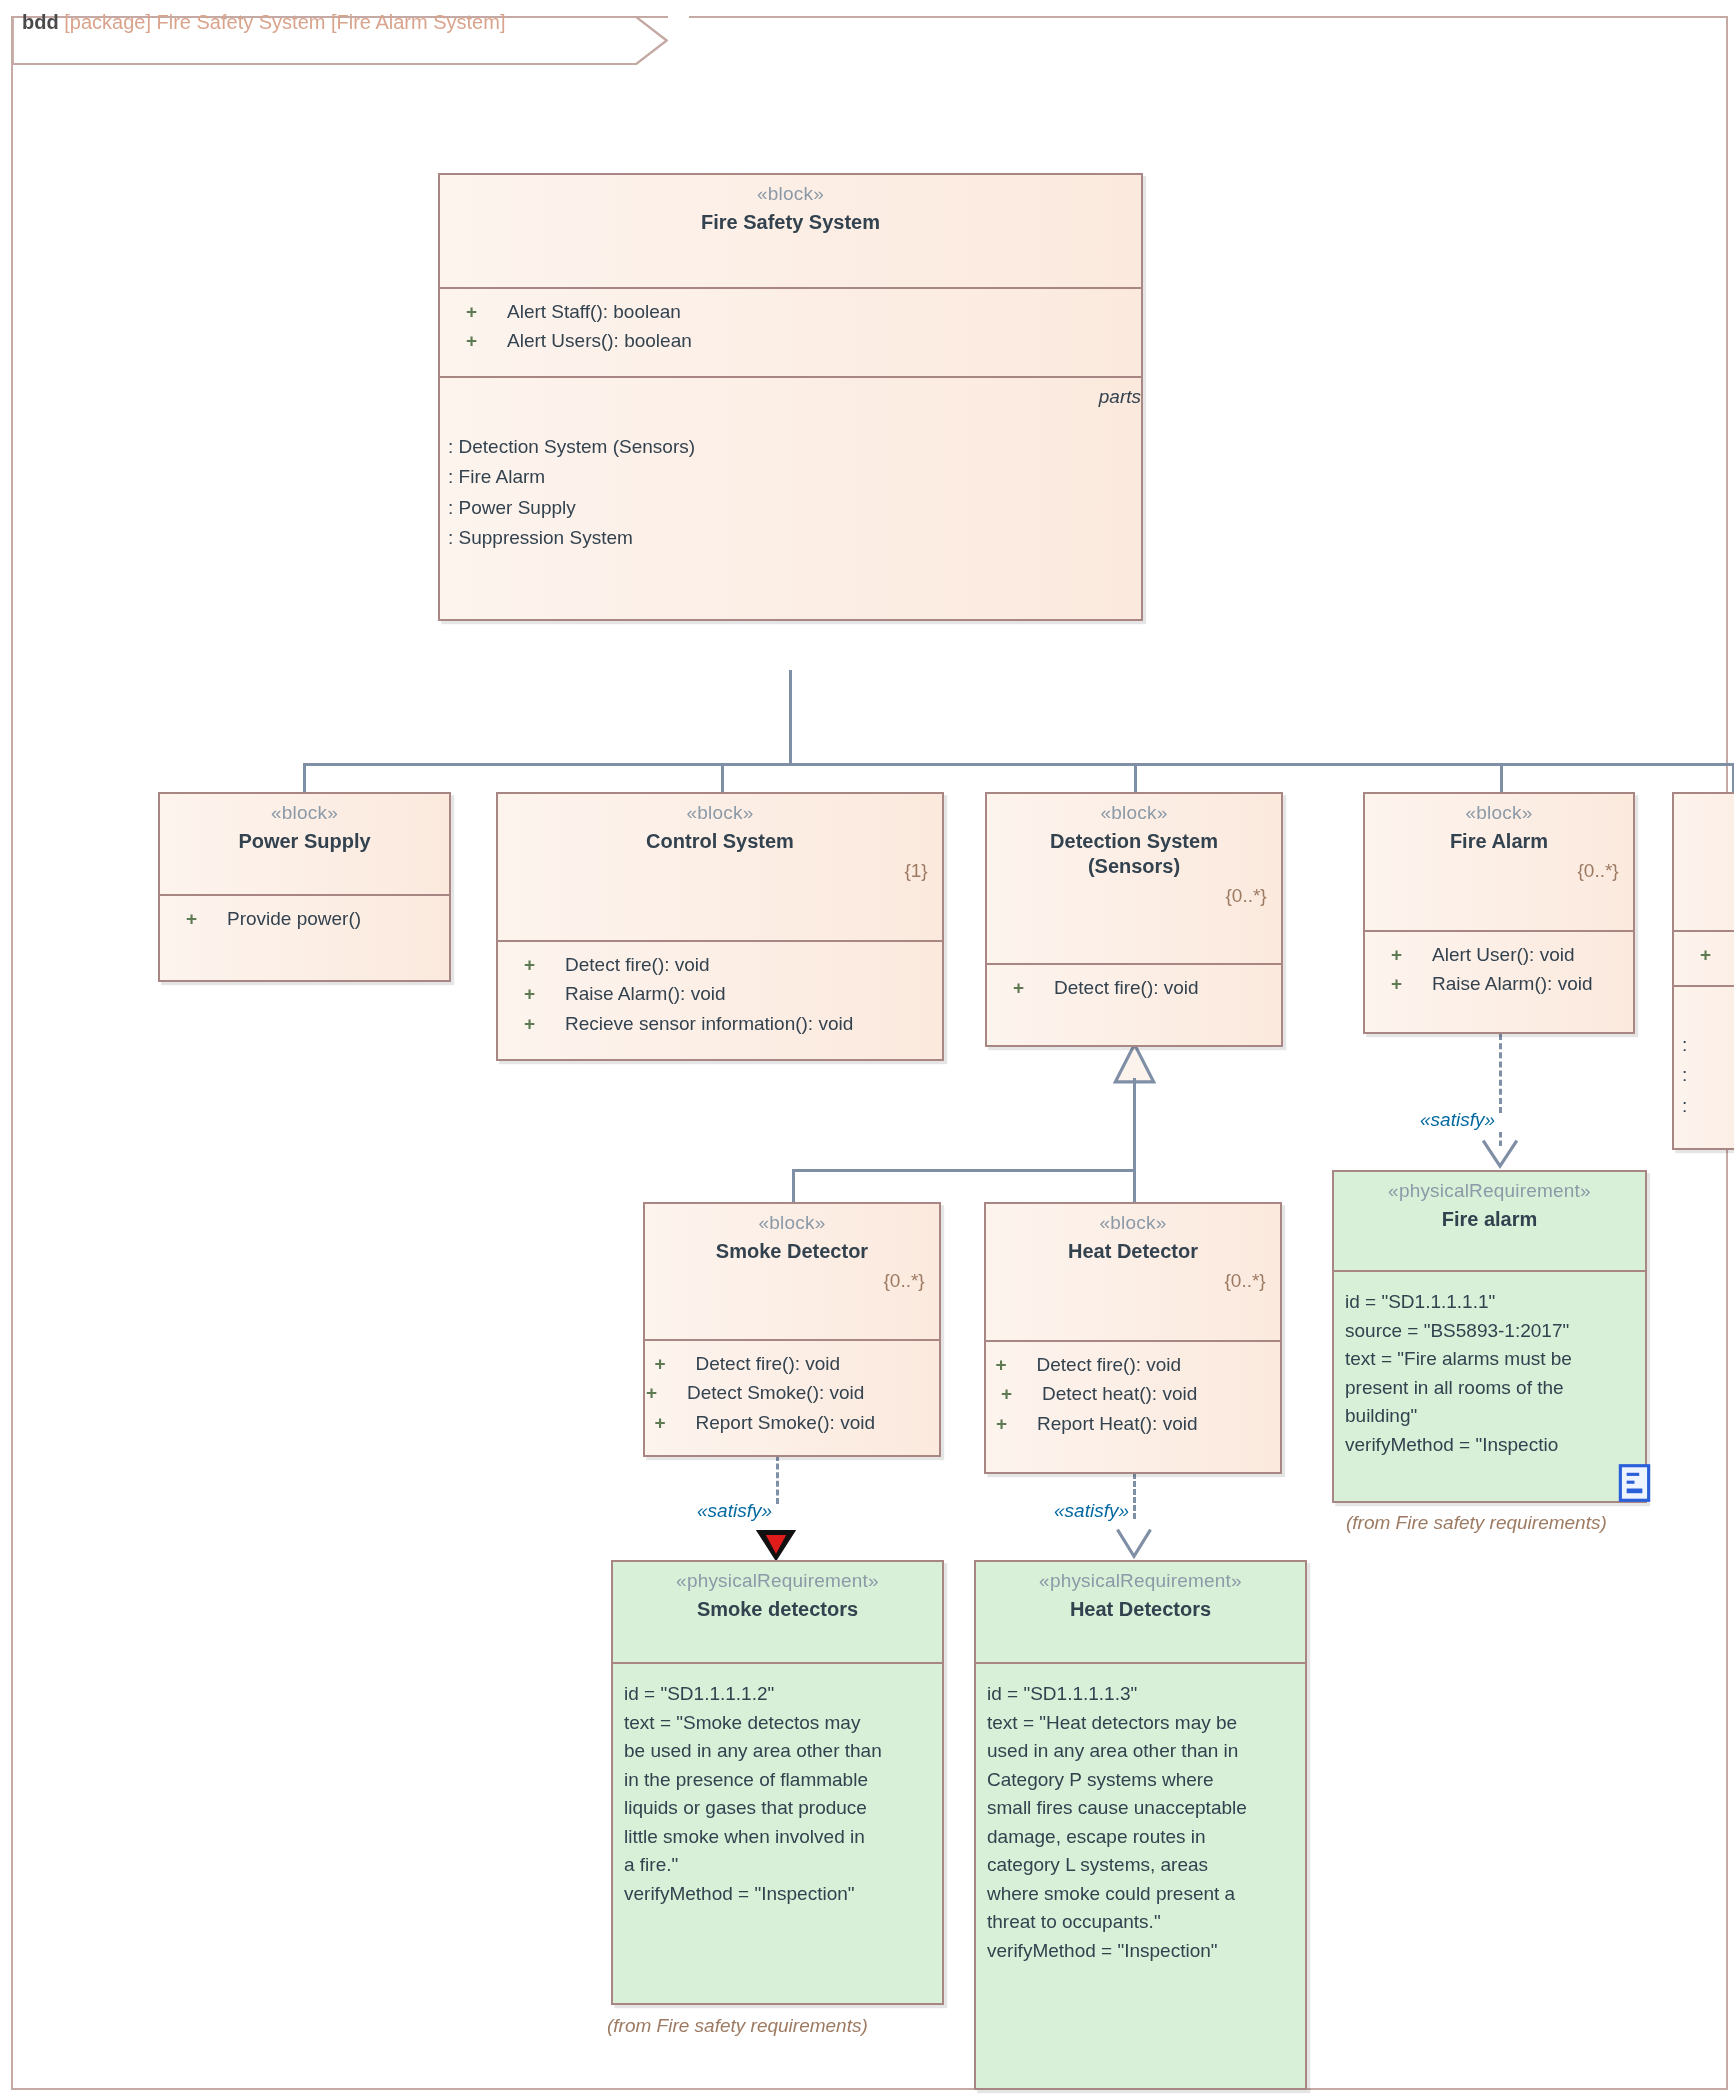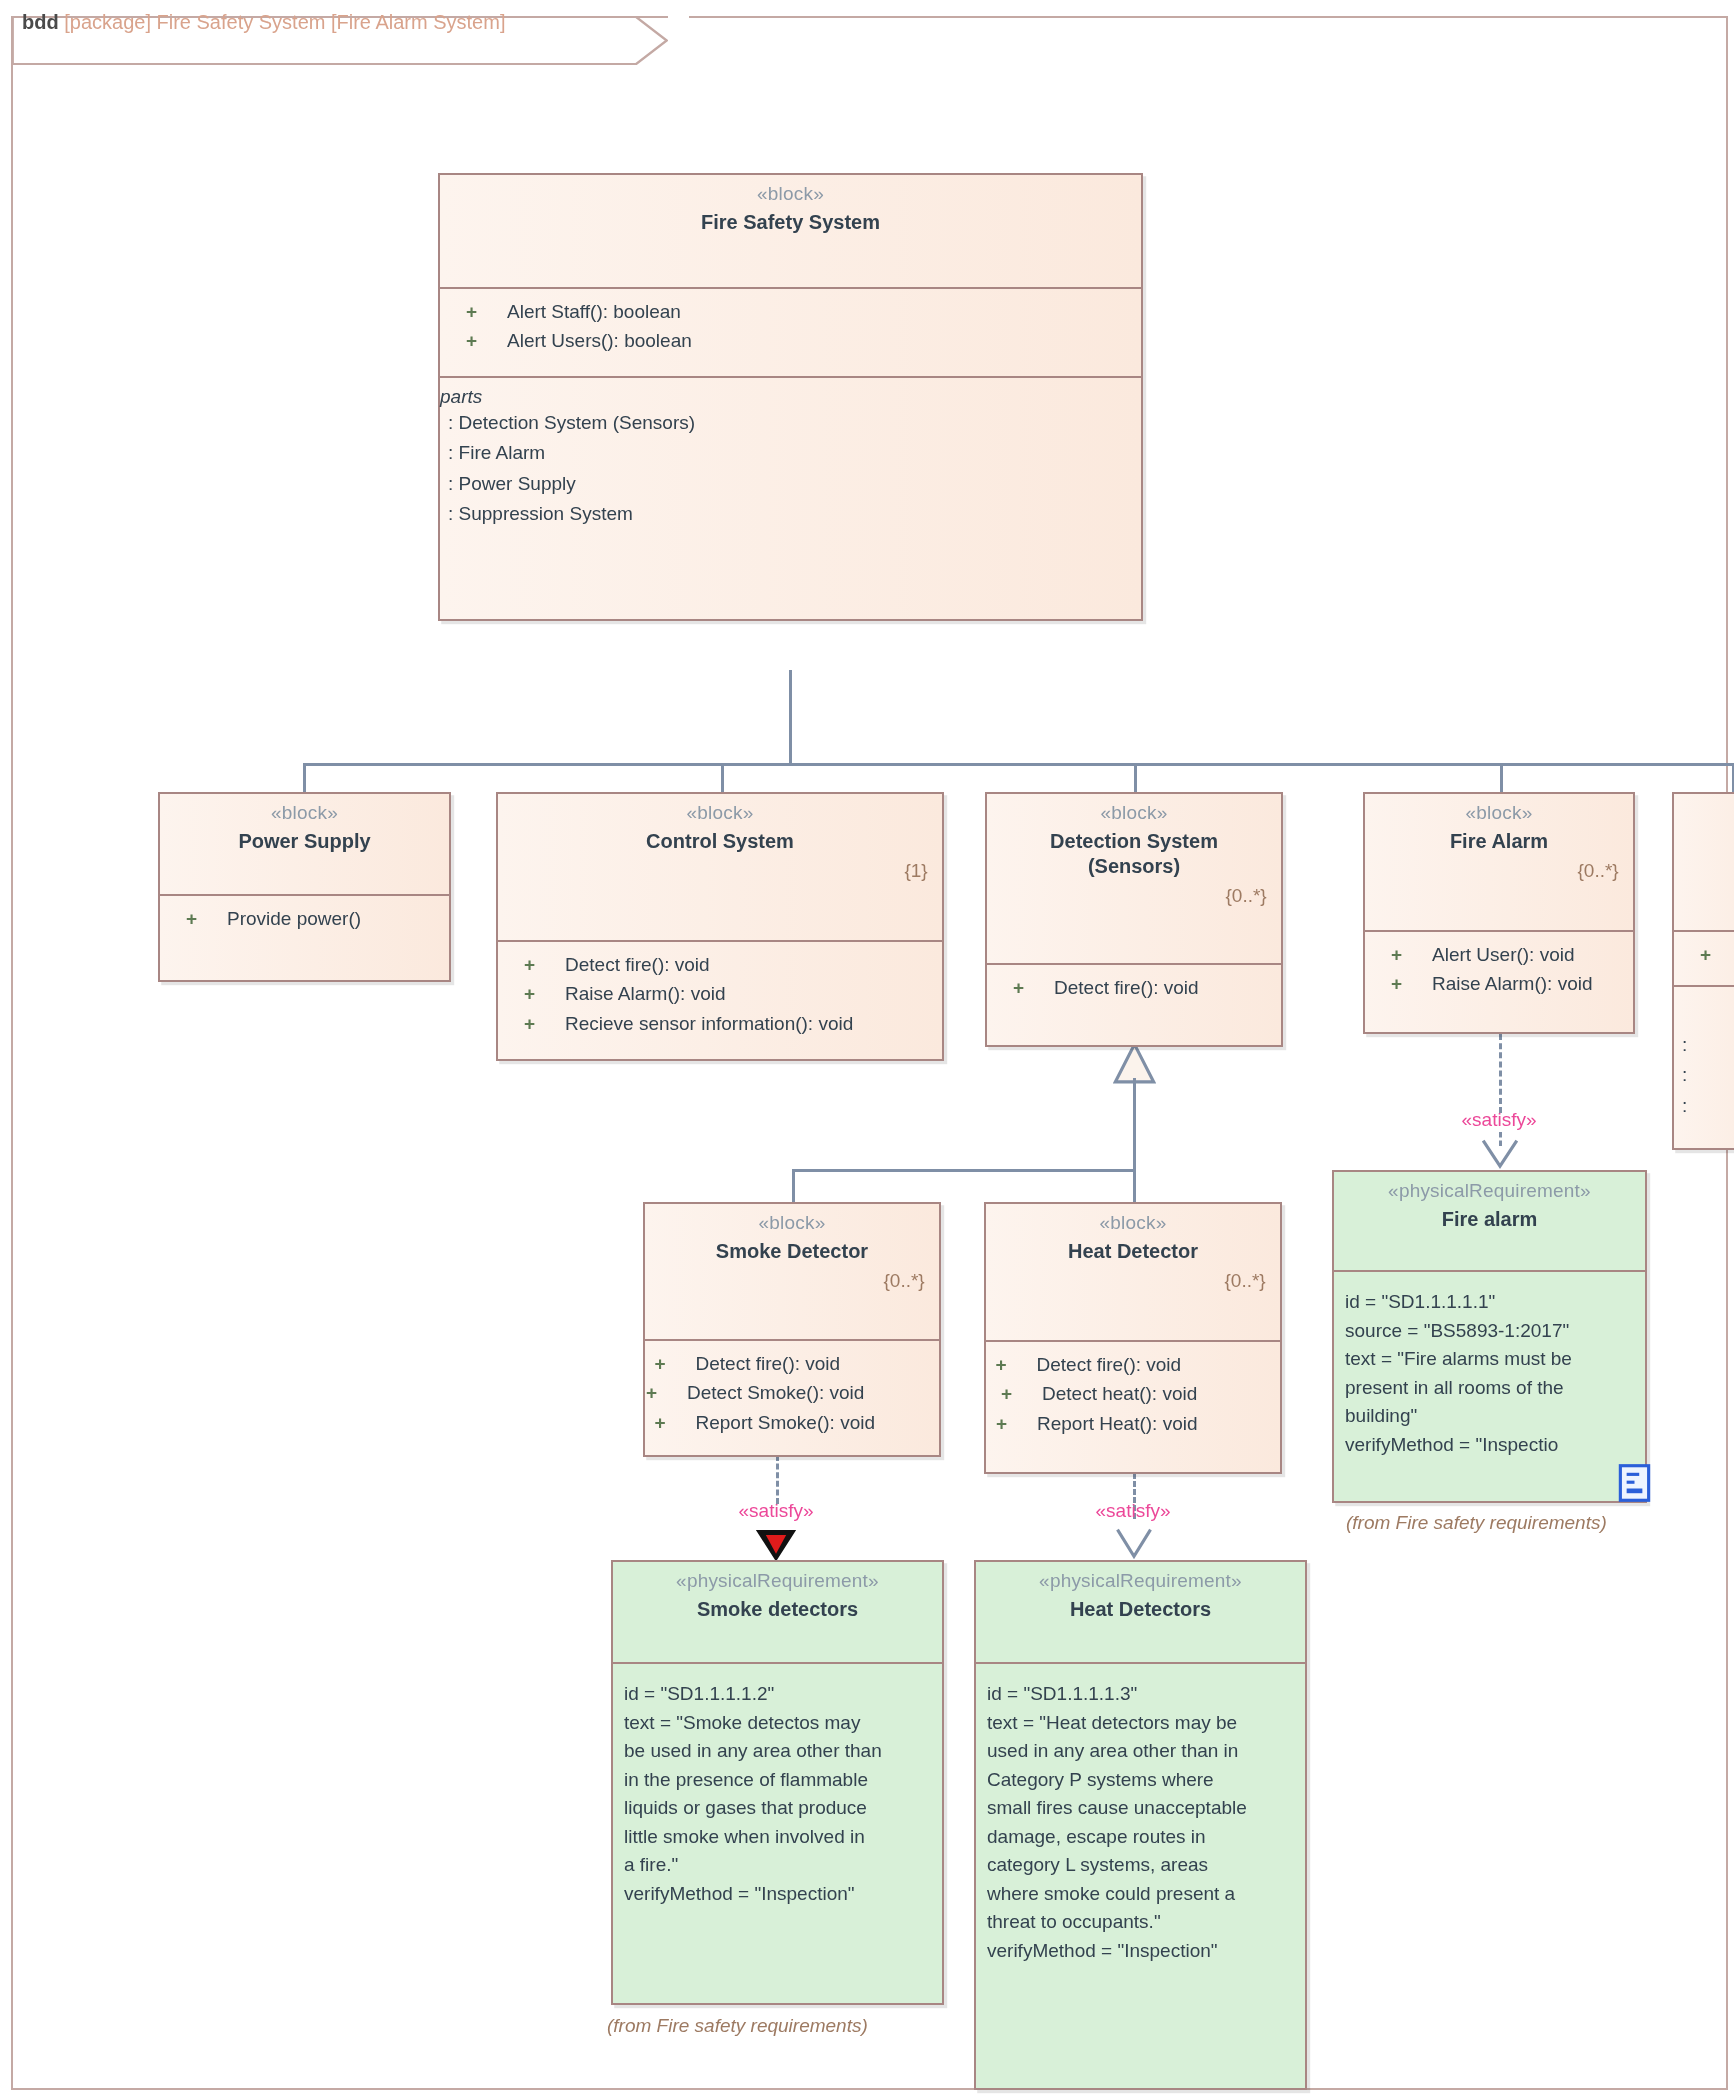--- a/index.html
+++ b/index.html
@@ -21,33 +21,33 @@
        box-shadow:3.2px 3.2px 0 rgba(0,0,0,0.10);}
   .blk.bblock{background:linear-gradient(to right,#fdf4ee,#fbe9dd);}
   .blk.req{background:#d8f0d8;}
   .blk .comp{box-sizing:border-box;padding:8px 0;}
   .blk .comp + .comp{border-top:2.4px solid #a88683;}
   .stereo{text-align:center;font-size:19px;color:#8c9aa8;letter-spacing:0.2px;}
   .bname{text-align:center;font-size:20px;font-weight:bold;color:#33424f;margin-top:4.8px;line-height:1.25;}
   .mult{text-align:right;font-size:19px;color:#9d7a62;padding-right:14.3px;margin-top:6.3px;}
   .op{font-size:19px;color:#33424f;line-height:1.55;white-space:nowrap;padding-left:26px;}
   .op .vis{display:inline-block;width:41px;color:#5d7a52;font-weight:bold;}
-  .partshdr{text-align:left;font-size:19px;font-style:italic;color:#33424f;margin-bottom:0;}
+  .partshdr{text-align:right;font-size:19px;font-style:italic;color:#33424f;margin-bottom:24px;}
   .part{font-size:19px;color:#33424f;line-height:1.6;padding-left:8px;white-space:nowrap;}
   .attr{font-size:19px;color:#33424f;line-height:1.5;padding:0 11px;}
   .fromnote{position:absolute;font-size:19px;font-style:italic;color:#9d7a62;white-space:nowrap;}
 
   
   .ln{position:absolute;background:#7f8fa6;}
   .lnv{width:3.2px;}
   .lnh{height:3.2px;}
   .dash{position:absolute;width:0;border-left:3.2px dashed #7f8fa6;}
   .diamond{position:absolute;width:0;height:0;}
   .tri{position:absolute;}
-  .satlbl{position:absolute;font-size:19px;color:#ec4899;white-space:nowrap;text-align:center;}
+  .satlbl{position:absolute;font-size:19px;color:#0369a1;white-space:nowrap;text-align:left;font-style:italic;}
   .arrowopen{position:absolute;}
   .arrowfill{position:absolute;}
   .docicon{position:absolute;}
 </style>
 </head>
 <body>
 
 <div id="canvas">
 
   <div id="frame"></div>

